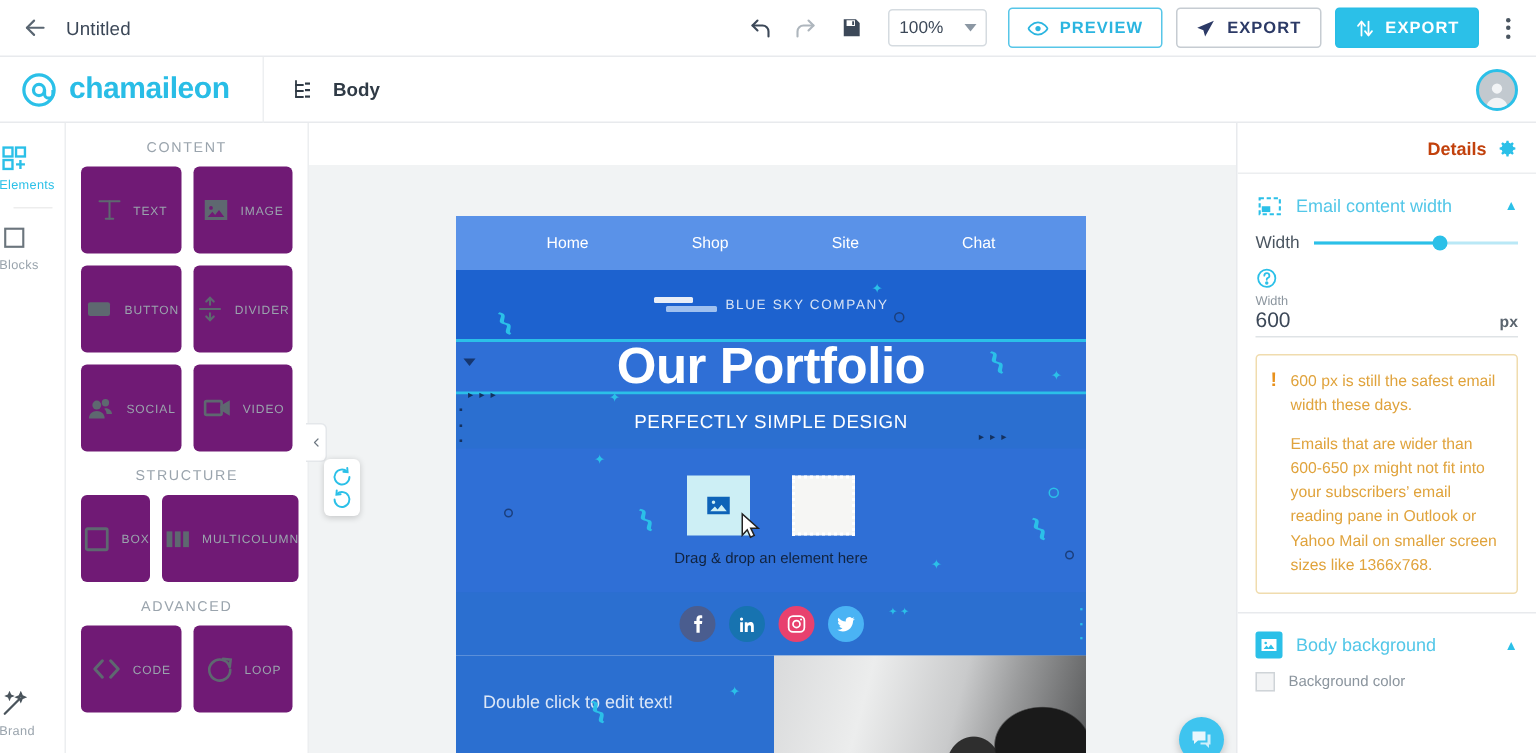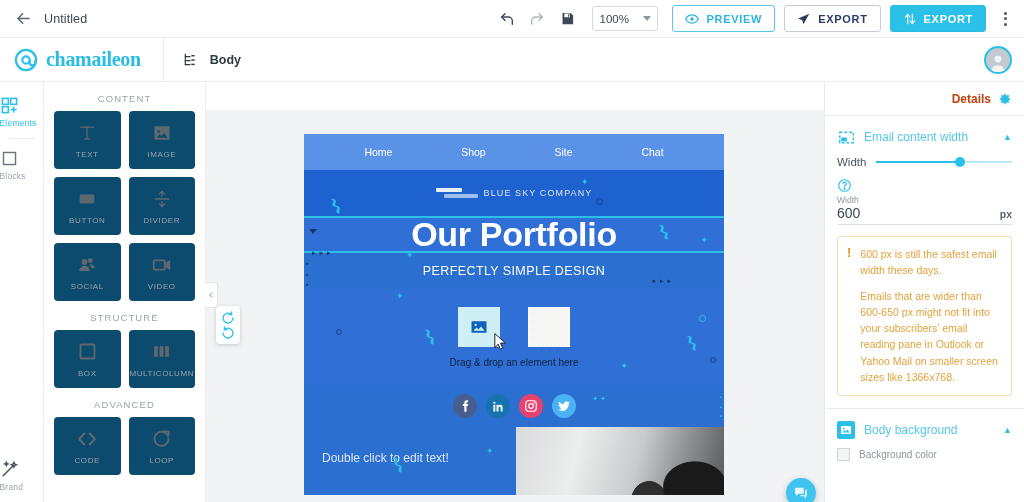--- a/index.html
+++ b/index.html
@@ -53,21 +53,21 @@
     margin-left: 8px; width: 22px; height: 26px; display:flex; flex-direction:column;
     align-items:center; justify-content:center; gap:2.5px; cursor:pointer;
   }
   .kebab i { width: 3px; height: 3px; border-radius: 50%; background: #4a5560; display:block; }
 
   
   .logobar {
     position: absolute; top: 38px; left: 0; width: 1024px; height: 44px;
     background: #ffffff; border-bottom: 1px solid #e8eaed; display: flex; align-items: center;
   }
-  .logo { display:flex; align-items:center; gap:7px; margin-left: 12px; font-family: Liberation Serif, serif; }
+  .logo { display:flex; align-items:center; gap:7px; margin-left: 12px; }
   .logo-mark {
     width: 27px; height: 27px; color: #2bc0e8; display:flex; align-items:center; justify-content:center;
   }
   .logo-text { font-size: 20px; color: #29bde6; font-weight: bold; letter-spacing: -.3px; }
   .logo-sep { width:1px; height:44px; background:#edeff1; margin-left: 22px; }
   .breadcrumb { display:flex; align-items:center; gap:12px; margin-left: 18px; }
   .tree-icon { width:16px; height:16px; color:#2f3a45; }
   .bc-label { font-size: 12.5px; font-weight: bold; color: #2f3a45; }
   .avatar-wrap { margin-left:auto; margin-right: 12px; }
   .avatar {
@@ -99,22 +99,22 @@
     background: #ffffff; border-right: 1px solid #eceef0; overflow: hidden;
   }
   .panel-section-title {
     text-align:center; font-size: 9.5px; letter-spacing: 1.1px;
     color: #9aa4ad; padding: 11px 0 7px;
   }
   .tile-grid {
     display: grid; grid-template-columns: 1fr 1fr; gap: 8px; padding: 0 10px;
   }
   .tile {
-    background: #0c4a6e; border-radius: 4px; height: 58px;
-    display:flex; flex-direction:column; align-items:center; justify-content:center;
+    background: #701a75; border-radius: 4px; height: 58px;
+    display:flex; flex-direction:row; align-items:center; justify-content:center;
     gap: 6px; cursor: pointer;
   }
   .tile .t-ico { color: #5e6870; display:flex; align-items:center; justify-content:center; height:22px; }
   .tile .t-lbl { font-size: 8px; letter-spacing:.6px; color: #9aa4ad; }
 
   
   .collapse-handle {
     position:absolute; left: 204px; top: 282px; width: 14px; height: 26px;
     background:#fff; border:1px solid #e4e7ea; border-left:none;
     border-radius: 0 4px 4px 0; display:flex; align-items:center; justify-content:center;
@@ -127,21 +127,21 @@
     gap: 1px; z-index: 6;
   }
   .refresh-stack span { color:#2bc0e8; display:flex; cursor:pointer; }
 
   
   .canvas {
     position: absolute; top: 110px; left: 206px; width: 618px; height: 392px;
     background: #f1f3f4; overflow: hidden;
   }
   .email {
-    position: absolute; top: 24px; left: 98px; width: 420px; height: 272px;
+    position: absolute; top: 34px; left: 98px; width: 420px; height: 272px;
     background: #2b6fd0;
   }
   .email-nav {
     height: 36px; background: #5a92e8; display:flex; align-items:center;
     justify-content: space-around; padding: 0 26px;
   }
   .email-nav span { color:#ffffff; font-size: 10.5px; }
   .brandline {
     height: 46px; background: #1d62cf; display:flex; align-items:center; justify-content:center; gap:6px;
     position: relative;

